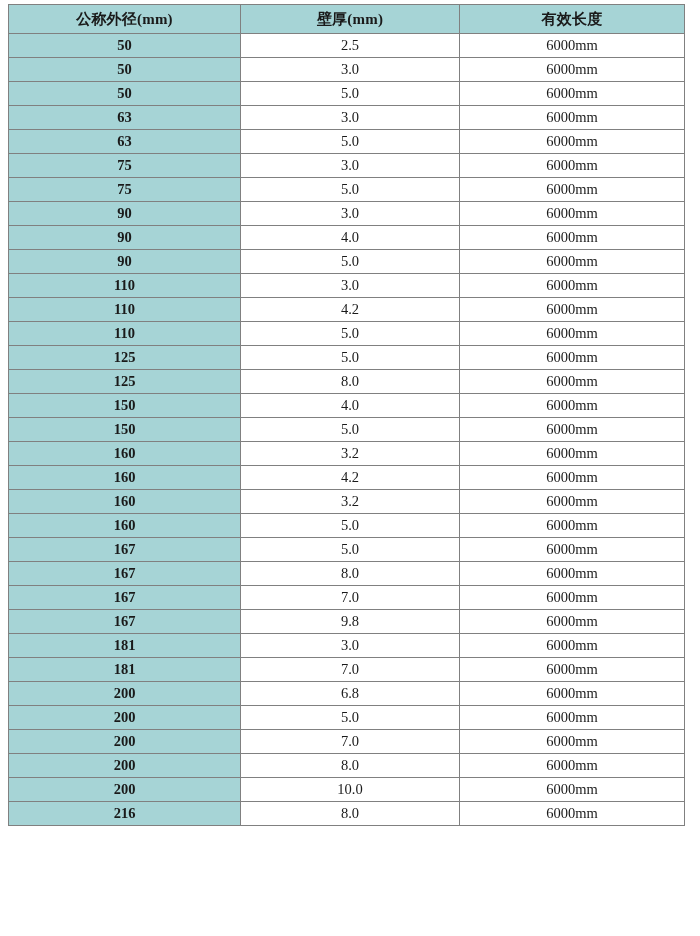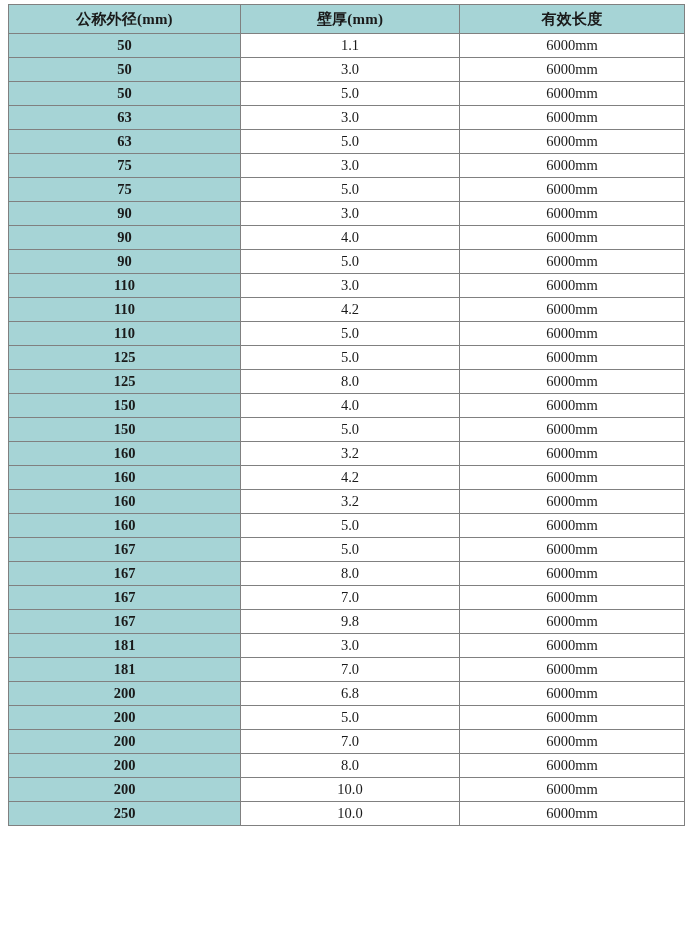--- a/index.html
+++ b/index.html
@@ -76,21 +76,21 @@
     <thead>
       <tr>
         <th>公称外径(mm)</th>
         <th>壁厚(mm)</th>
         <th>有效长度</th>
       </tr>
     </thead>
     <tbody id="table-body">
         <tr>
           <td class="col-dia">50</td>
-          <td class="col-thk">1.1</td>
+          <td class="col-thk">2.5</td>
           <td class="col-len">6000mm</td>
         </tr>
         <tr>
           <td class="col-dia">50</td>
           <td class="col-thk">3.0</td>
           <td class="col-len">6000mm</td>
         </tr>
         <tr>
           <td class="col-dia">50</td>
           <td class="col-thk">5.0</td>
@@ -235,19 +235,19 @@
           <td class="col-dia">200</td>
           <td class="col-thk">8.0</td>
           <td class="col-len">6000mm</td>
         </tr>
         <tr>
           <td class="col-dia">200</td>
           <td class="col-thk">10.0</td>
           <td class="col-len">6000mm</td>
         </tr>
         <tr>
-          <td class="col-dia">250</td>
-          <td class="col-thk">10.0</td>
+          <td class="col-dia">216</td>
+          <td class="col-thk">8.0</td>
           <td class="col-len">6000mm</td>
         </tr>
       </tbody>
   </table>
 </div>
 
 </body></html>

